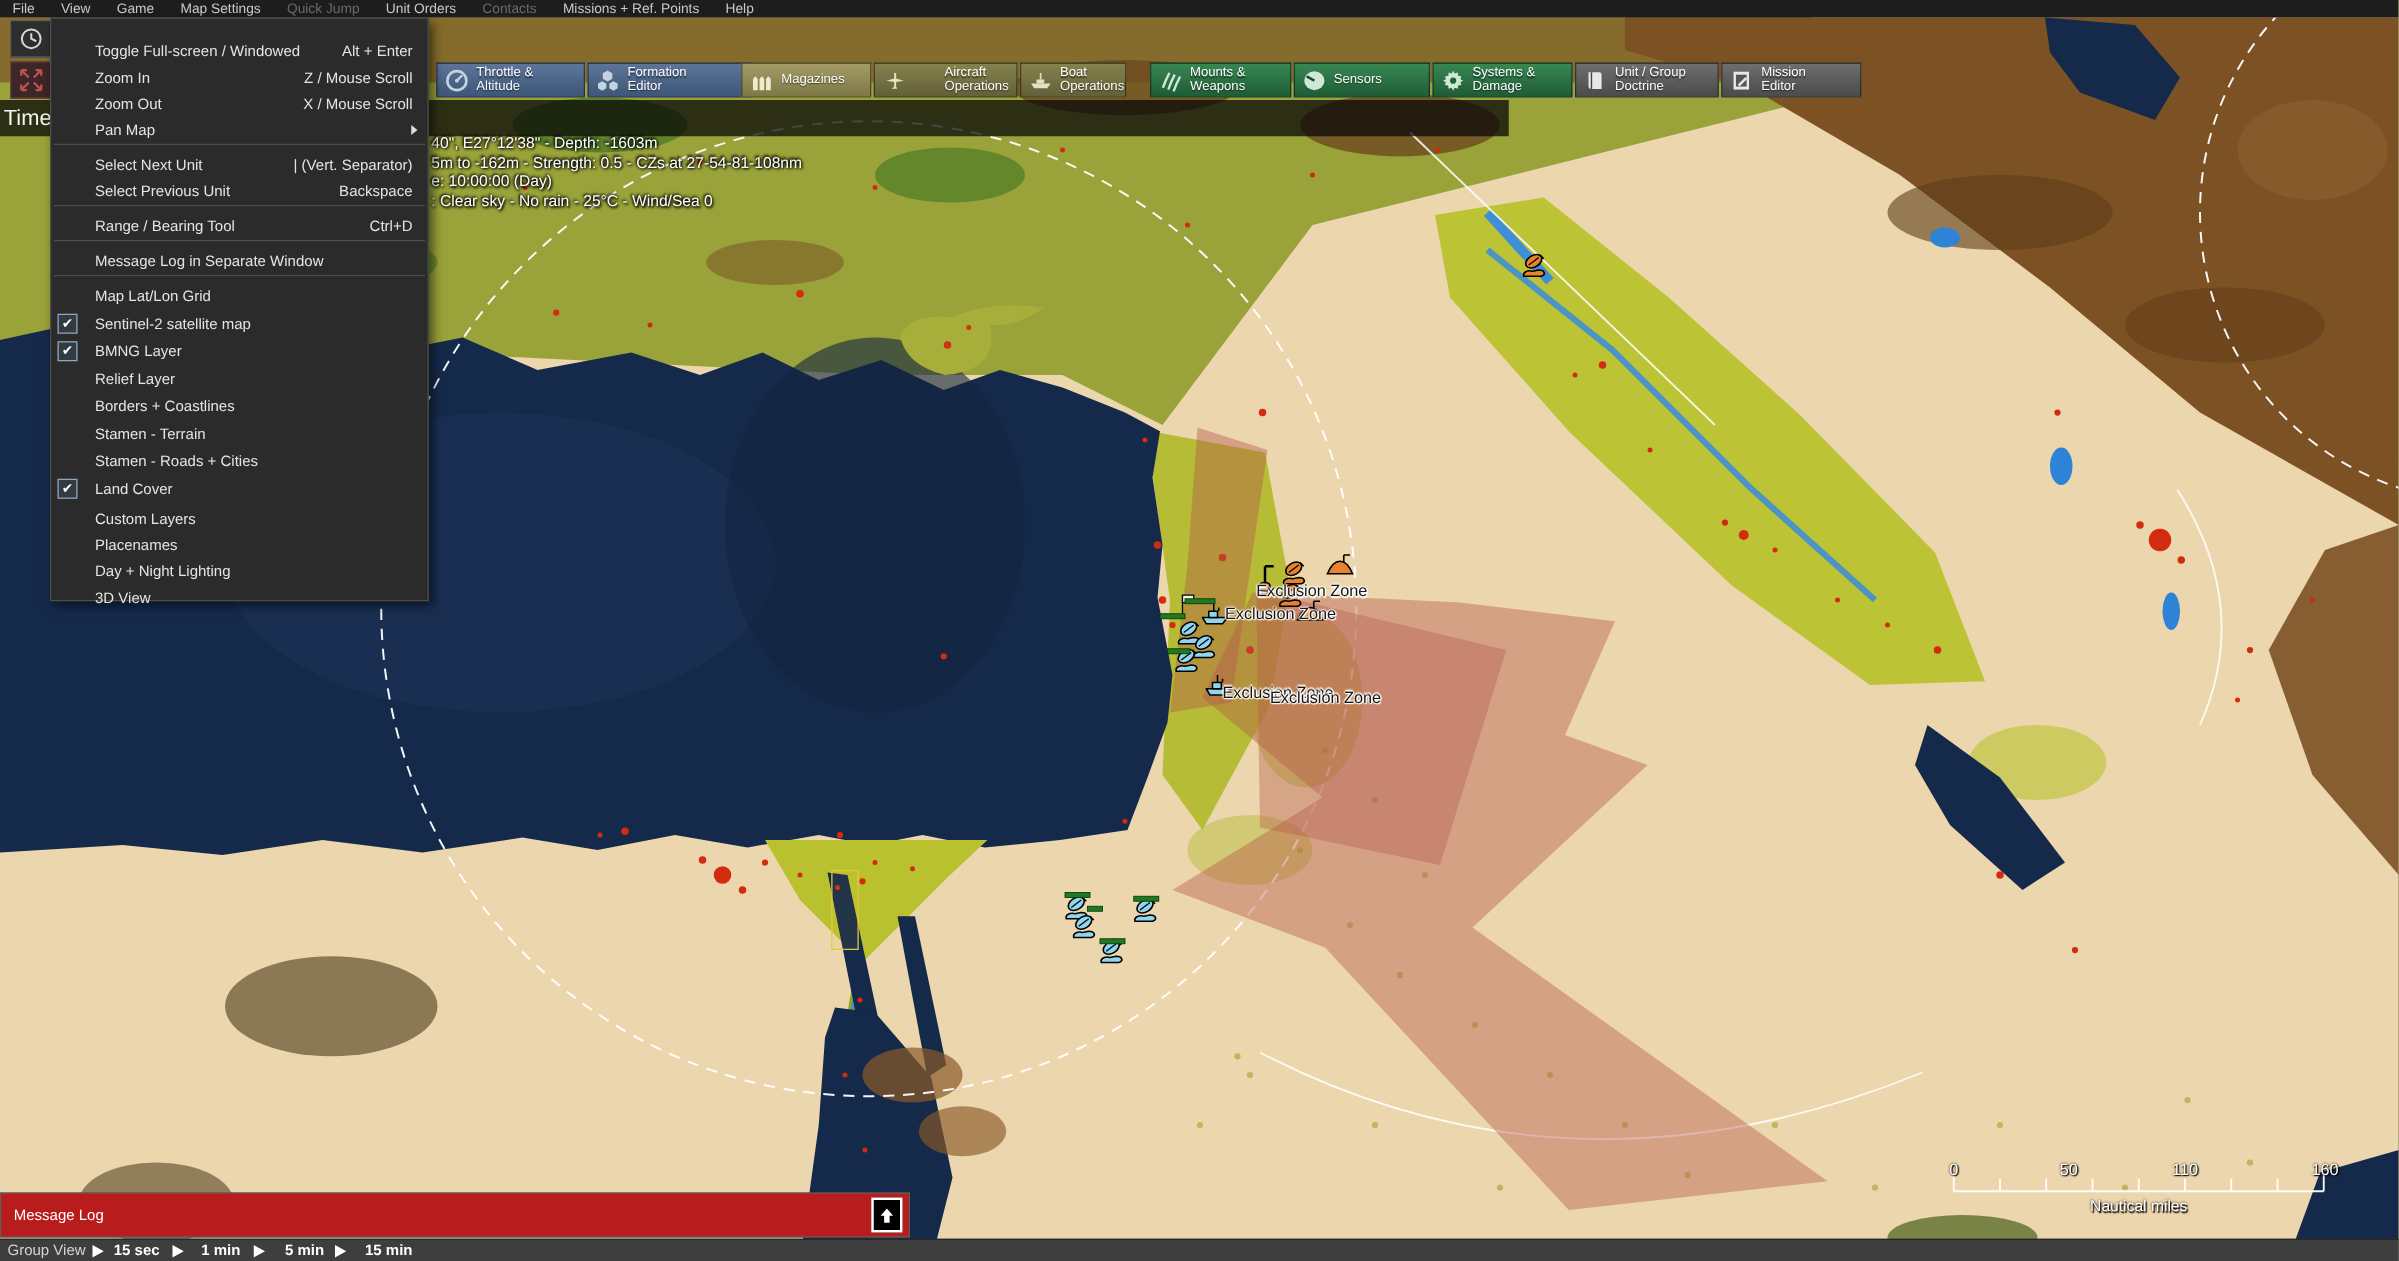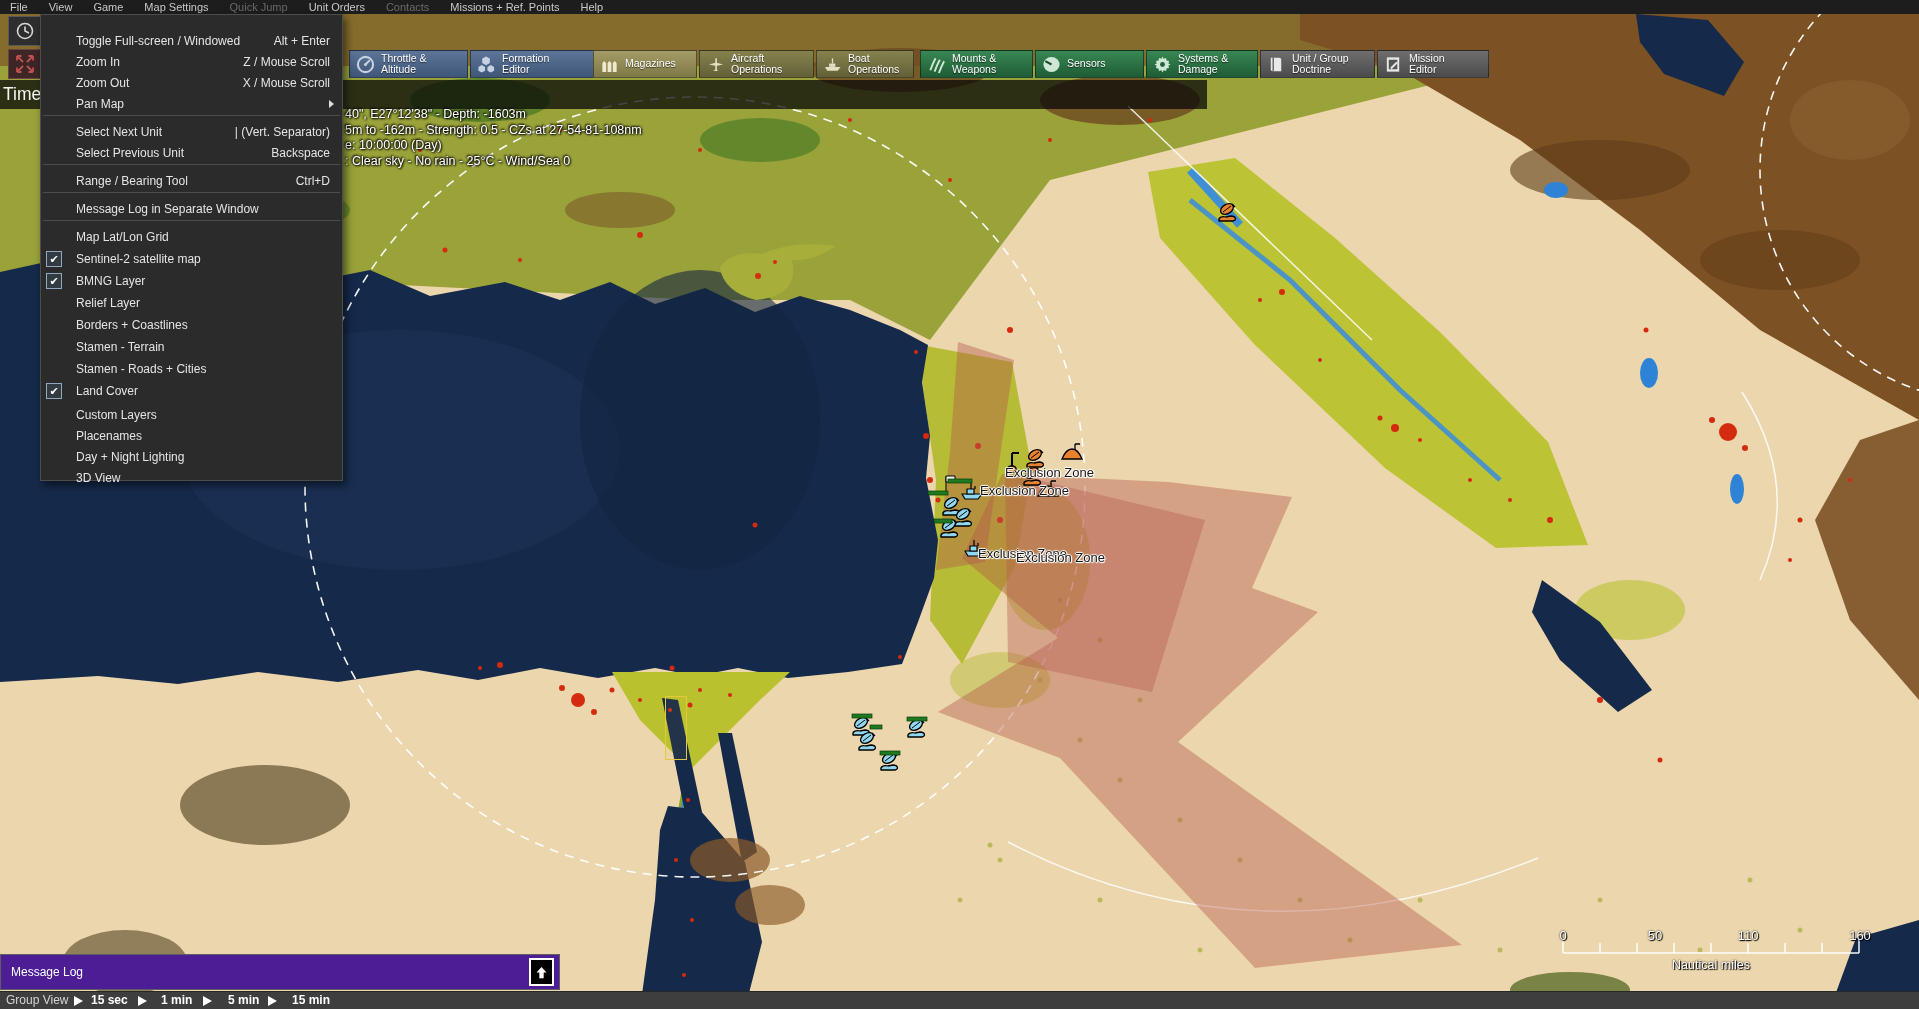--- a/index.html
+++ b/index.html
@@ -21,21 +21,21 @@
   #focus-btn{background:#3c2626;border-color:#6a4444;}
 
   
   #toolbar{position:absolute;left:0;top:0;width:1919px;height:0;z-index:30;}
   .tbtn{position:absolute;top:50px;height:28px;display:flex;align-items:center;gap:6px;
     padding:0 6px;box-sizing:border-box;border:1px solid rgba(0,0,0,.45);cursor:pointer;}
   .tbtn .ttext{display:flex;flex-direction:column;justify-content:center;color:#fff;
     font-size:10.5px;line-height:11.5px;text-shadow:0 1px 1px rgba(0,0,0,.6);white-space:nowrap;}
   .tico{display:flex;align-items:center;}
   .g-blue{background:linear-gradient(#5d7598,#3e5779);} .g-blue .tico{color:#c6d1e2;}
-  .g-olive{background:linear-gradient(#85824e,#636038);} .g-olive .tico{color:#e3dfc2;}
+  .g-olive{background:linear-gradient(#85824e,#636038);justify-content:space-between;} .g-olive .tico{color:#e3dfc2;}
   .g-olive-light{background:linear-gradient(#a49c66,#7e7847);} .g-olive-light .tico{color:#efe9cd;}
   .g-green{background:linear-gradient(#388753,#1f5c36);} .g-green .tico{color:#cfe8d6;}
   .g-gray{background:linear-gradient(#6e6e6e,#4b4b4b);} .g-gray .tico{color:#e8e8e8;}
 
   
   #statusbar{position:absolute;left:0;top:80px;width:1207px;height:29px;
     background:rgba(8,8,8,.75);z-index:20;color:#f5f5f5;}
   #status-time{position:absolute;left:3px;top:0;width:37px;overflow:hidden;font-size:17.5px;
     line-height:29px;white-space:nowrap;}
   #status-main{position:absolute;left:345px;top:0;font-size:17.5px;line-height:29px;white-space:nowrap;}
@@ -64,21 +64,21 @@
     border:1.5px solid #e4c83e;z-index:5;background:rgba(230,200,60,.07);}
   .gbar{fill:#1f7a1f;stroke:#0a3a0a;stroke-width:.7;}
 
   
   .stick{position:absolute;top:928px;transform:translateX(-50%);font-size:13px;color:#fff;z-index:8;
     text-shadow:0 0 2px #000,1px 1px 1px #000;}
   #scale-unit{position:absolute;left:1651px;top:958px;width:120px;text-align:center;font-size:12.5px;
     color:#fff;z-index:8;text-shadow:0 0 2px #000,1px 1px 1px #000;}
 
   
-  #msglog{position:absolute;left:0;top:954px;width:560px;height:36px;background:#4c1d95;
+  #msglog{position:absolute;left:0;top:954px;width:728px;height:36px;background:#b91c1c;
     border:1px solid #5e5e5e;z-index:25;box-sizing:border-box;}
   #msglog-title{position:absolute;left:10px;top:0;line-height:34px;font-size:12px;color:#fff;}
   #msglog-btn{position:absolute;right:5px;top:3px;width:25px;height:28px;background:#000;
     border:2px solid #fff;box-sizing:border-box;display:flex;align-items:center;justify-content:center;cursor:pointer;}
 
   
   #timebar{position:absolute;left:0;top:991px;width:1919px;height:18px;background:#3e3e3e;
     border-top:1px solid #272727;z-index:25;box-sizing:border-box;}
   #group-view{position:absolute;left:6px;top:0;line-height:17px;font-size:12px;color:#d5d5d5;}
   .tarrow{position:absolute;top:3.5px;width:0;height:0;border-left:9px solid #fff;
@@ -397,21 +397,21 @@
         <span class="tico">
           <svg viewBox="0 0 20 20" width="19" height="19" fill="currentColor">
             <path d="M18 10 L11.5 8.2 L11.5 3.5 L9.8 3.5 L9.8 8.2 L3.2 10 L9.8 11.2 L9.8 15.2 L7.6 16.8 L12.4 16.8 L11.5 15.2 L11.5 11.2 Z"></path>
           </svg>
         </span>
         <span class="ttext">
           <span>Aircraft</span>
           <span>Operations</span>
         </span>
       </div>
-      <div class="tbtn g-olive" style="left: 816px; width: 98px;">
+      <div class="tbtn g-olive" style="left: 816px; width: 85px;">
         <span class="tico">
           <svg viewBox="0 0 20 20" width="19" height="19">
             <path d="M2 12.5 H18.5 L15.5 16.5 H4.5 Z" fill="currentColor"></path>
             <path d="M6.5 9 h6.5 v3.5 h-6.5 Z" fill="currentColor"></path>
             <path d="M10 3.5 V9" stroke="currentColor" stroke-width="1.4"></path>
           </svg>
         </span>
         <span class="ttext">
           <span>Boat</span>
           <span>Operations</span>

